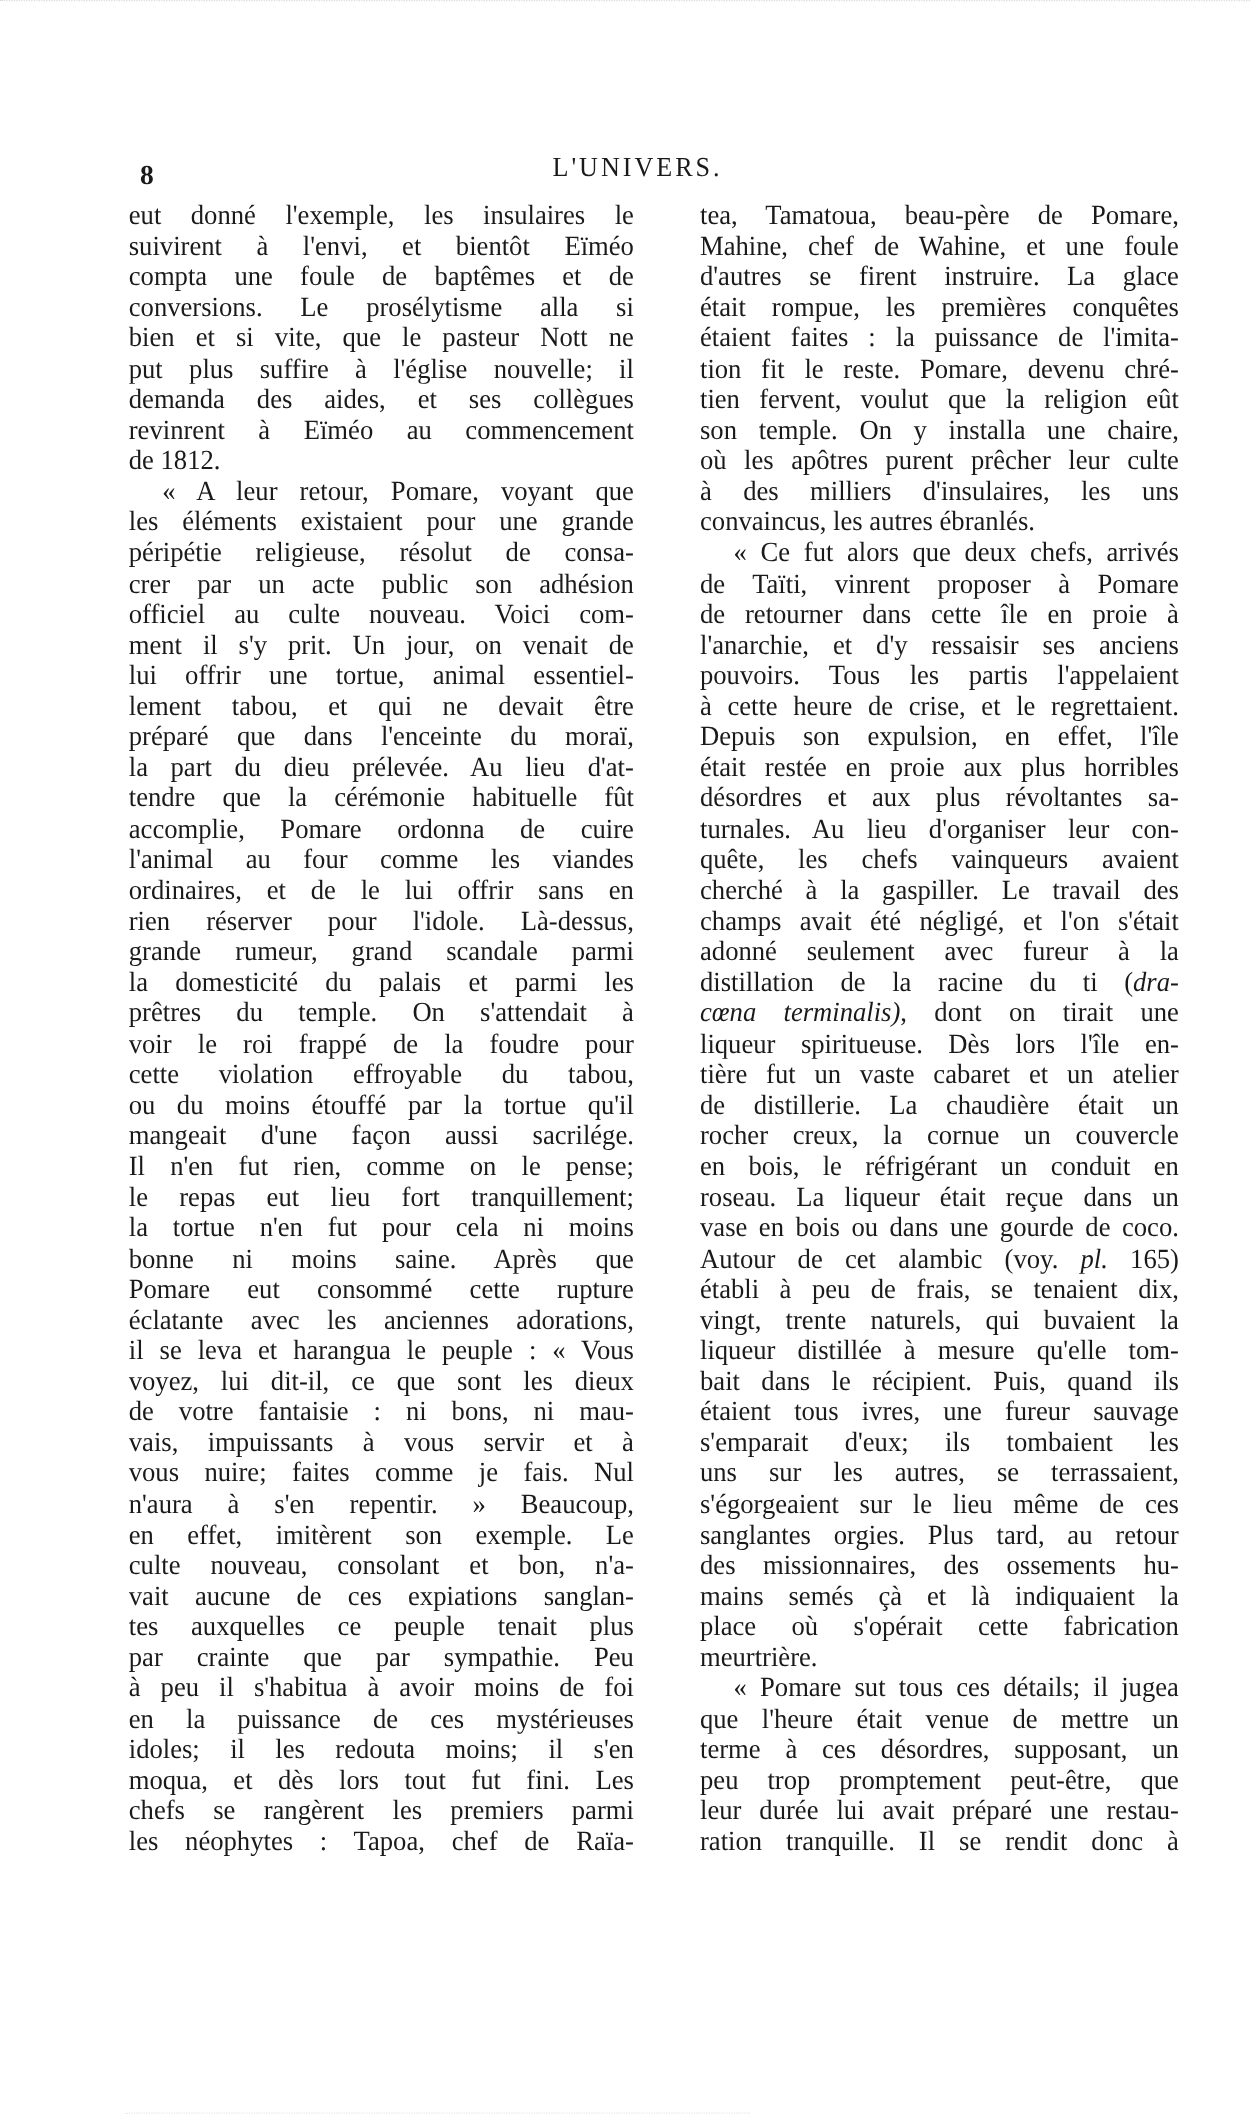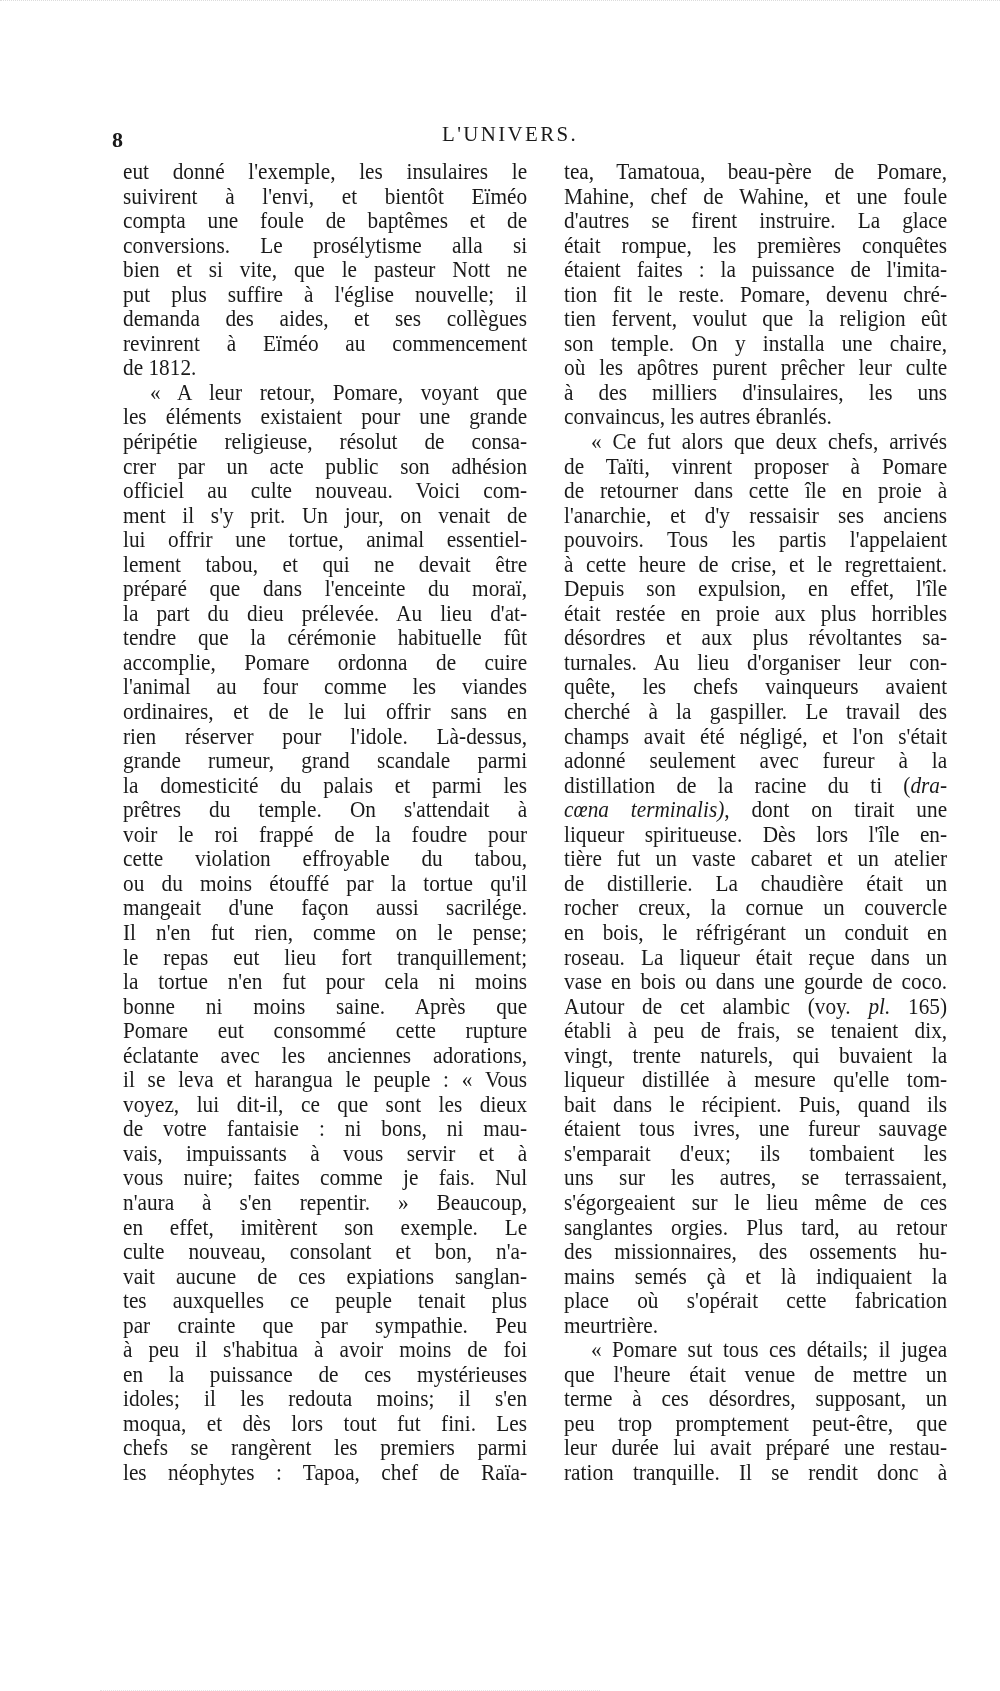--- a/index.html
+++ b/index.html
@@ -62,28 +62,27 @@
       transform: scaleX(0.95);
       transform-origin: left top;
     }
     .column {
       position: absolute;
       top: 160px;
       font-size: 22.2px;
       line-height: 24.55px;
       text-align: justify;
       text-align-last: justify;
-      margin-left: 20px;
     }
     .col-left {
       left: 103px;
       width: 404px;
     }
     .col-right {
-      left: 544px;
+      left: 560px;
       width: 383px;
     }
     .line {
       display: block;
       white-space: nowrap;
       height: 24.55px;
       text-align: justify;
       text-align-last: justify;
       transform: scaleX(0.96);
       transform-origin: left top;

